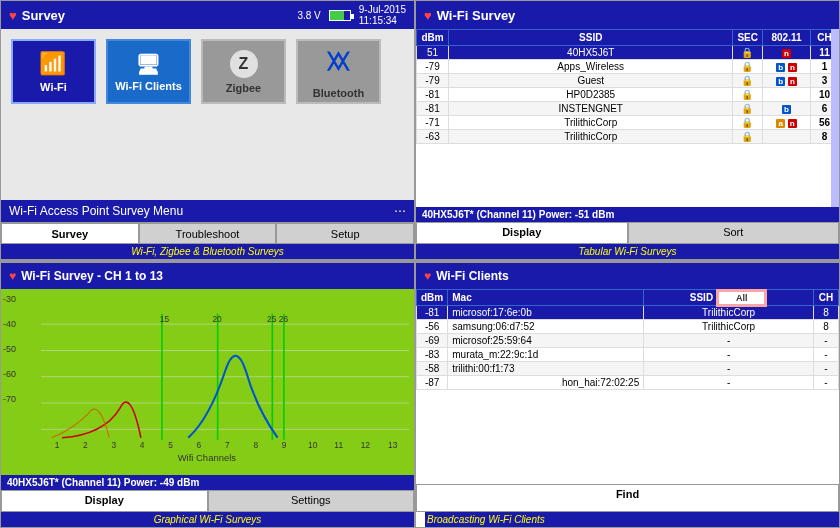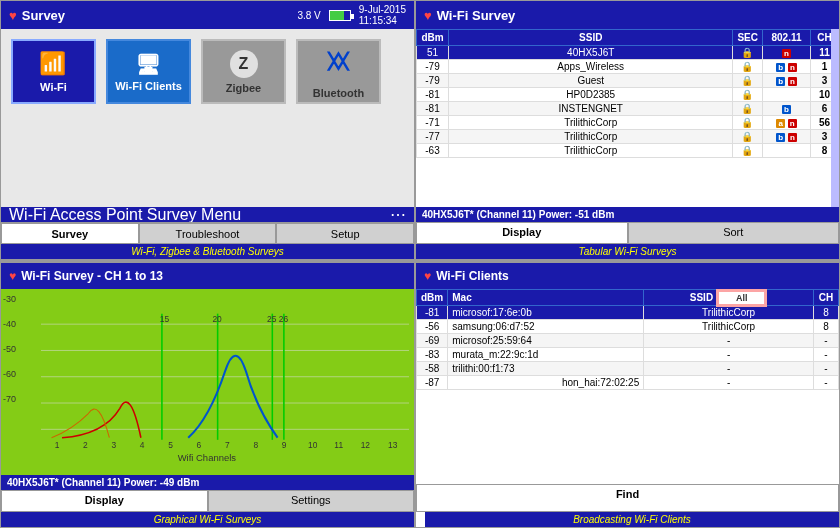--- a/index.html
+++ b/index.html
@@ -137,25 +137,25 @@
       justify-content: center;
       color: #333;
       font-size: 16px;
       font-weight: bold;
     }
 
     .menu-bar {
       background: #1a1aaa;
       color: white;
       padding: 3px 8px;
-      font-size: 16px;
+      font-size: 12px;
       display: flex;
       align-items: center;
       justify-content: space-between;
-      height: 15px;
+      height: 22px;
       margin-top: auto;
     }
 
     .tab-bar {
       display: flex;
       background: #d0d0d0;
       border-top: 1px solid #999;
       height: 22px;
     }
 
@@ -440,21 +440,21 @@
     }
 
     .clients-tab.active {
       background: white;
       font-weight: bold;
     }
 
     .clients-caption {
       background: #1a1aaa;
       color: #ffff00;
-      text-align: center;
+      text-align: left;
       padding: 2px;
       font-size: 10px;
       font-style: italic;
       margin-left: 9px;
     }
 
     svg.graph-svg {
       width: 100%;
       height: 100%;
     }
@@ -593,27 +593,20 @@
                 <td class="ch-col ch-num">6</td>
               </tr>
               <tr>
                 <td class="dBm-col">-71</td>
                 <td class="ssid-col">TrilithicCorp</td>
                 <td class="sec-col"><span class="lock-icon" style="font-size: 10px;">🔒</span></td>
                 <td class="standard-col"><span class="tag-a">a</span> <span class="tag-n">n</span> </td>
                 <td class="ch-col ch-num">56</td>
               </tr>
               <tr>
-                <td class="dBm-col">-77</td>
-                <td class="ssid-col">TrilithicCorp</td>
-                <td class="sec-col"><span class="lock-icon" style="font-size: 10px;">🔒</span></td>
-                <td class="standard-col"><span class="tag-b">b</span> <span class="tag-n">n</span> </td>
-                <td class="ch-col ch-num">3</td>
-              </tr>
-              <tr>
                 <td class="dBm-col">-63</td>
                 <td class="ssid-col">TrilithicCorp</td>
                 <td class="sec-col"><span class="lock-icon" style="font-size: 10px;">🔒</span></td>
                 <td class="standard-col"></td>
                 <td class="ch-col ch-num">8</td>
               </tr>
             </tbody>
         </table>
         <div class="scroll-indicator"></div>
       </div>

